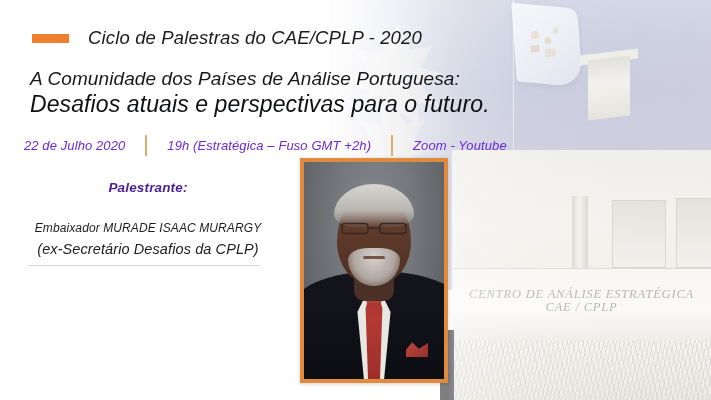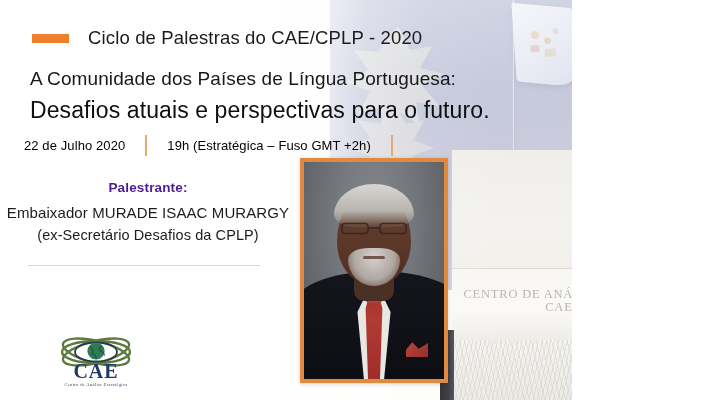--- a/index.html
+++ b/index.html
@@ -8,24 +8,25 @@
     padding: 0;
     background: #ffffff;
   }
   body {
     font-family: "Liberation Sans", sans-serif;
     -webkit-font-smoothing: antialiased;
   }
 
   .poster {
     position: relative;
-    width: 572px;
+    width: 711px;
     height: 400px;
     overflow: hidden;
     background: #fdfdfc;
+    font-style: italic;
   }
 
   
   .bg-photo {
     position: absolute;
     inset: 0;
     overflow: hidden;
   }
   
   .bg-sky {
@@ -216,34 +217,34 @@
     color: #17181a;
     letter-spacing: .1px;
     line-height: 1.18;
     white-space: nowrap;
   }
   .headline-l2 {
     font-size: 23px;
     color: #0e0f11;
     letter-spacing: .1px;
     line-height: 1.2;
-    margin-top: 7px;
+    margin-top: 1px;
     white-space: nowrap;
   }
 
   .meta-row {
     position: absolute;
     left: 24px; top: 135px;
     display: flex;
     align-items: center;
     white-space: nowrap;
   }
   .meta-item {
     font-size: 13px;
-    color: #000000;
+    color: #6d28d9;
     letter-spacing: .1px;
   }
   .meta-sep {
     width: 2px;
     height: 21px;
     background: #e3a96f;
     margin: 0 20px;
     flex: none;
   }
 
@@ -253,22 +254,22 @@
     width: 296px;
     text-align: center;
   }
   .speaker-label {
     font-size: 13.5px;
     font-weight: bold;
     color: #4c1d95;
     letter-spacing: .15px;
   }
   .speaker-name {
-    margin-top: 9px;
-    font-size: 15px;
+    margin-top: 26px;
+    font-size: 12px;
     color: #1c1c1c;
     letter-spacing: .1px;
     white-space: nowrap;
   }
   .speaker-role {
     margin-top: 6px;
     font-size: 14.5px;
     color: #1c1c1c;
     letter-spacing: .1px;
     white-space: nowrap;
@@ -458,29 +459,30 @@
   </div>
 
   <div class="content">
 
     <div class="kicker-row">
       <div class="kicker-dash"></div>
       <div class="kicker-text">Ciclo de Palestras do CAE/CPLP - 2020</div>
     </div>
 
     <div class="headline">
-      <div class="headline-l1">A Comunidade dos Países de Língua Portuguesa:</div>
+      <div class="headline-l1">A Comunidade dos Países de Análise Portuguesa:</div>
       <div class="headline-l2">Desafios atuais e perspectivas para o futuro.</div>
     </div>
 
     <div class="meta-row">
       <div class="meta-item">22 de Julho 2020</div>
       <div class="meta-sep"></div>
       <div class="meta-item">19h  (Estratégica – Fuso GMT +2h)</div>
       <div class="meta-sep"></div>
+      <div class="meta-item">Zoom - Youtube</div>
     </div>
 
     <div class="speaker-block">
       <div class="speaker-label">Palestrante:</div>
       <div class="speaker-name">Embaixador MURADE ISAAC MURARGY</div>
       <div class="speaker-role">(ex-Secretário Desafios da CPLP)</div>
     </div>
 
     <div class="divider"></div>
 
@@ -504,32 +506,18 @@
             <rect x="2" y="1.5" width="26" height="10" rx="3"></rect>
             <rect x="40" y="1.5" width="26" height="10" rx="3"></rect>
             <path d="M28 6 h12"></path>
           </g>
         </svg>
       </div>
     </div>
 
     <div class="logos">
 
-      <div class="logo-cae">
-        <svg viewBox="0 0 104 56" width="104" height="56">
-          <g fill="none" stroke="#5C7A3E" stroke-width="2.4">
-            <ellipse cx="52" cy="18" rx="34" ry="11"></ellipse>
-            <ellipse cx="52" cy="18" rx="34" ry="11" transform="rotate(14 52 18)"></ellipse>
-            <ellipse cx="52" cy="18" rx="34" ry="11" transform="rotate(-14 52 18)"></ellipse>
-          </g>
-          <ellipse cx="52" cy="18" rx="21" ry="9.5" fill="none" stroke="#2B3A55" stroke-width="1.8"></ellipse>
-          <circle cx="52" cy="17" r="8.6" fill="#2E7D4F"></circle>
-          <path d="M46 13 q5 3 2 7 q5 1 4 5 M57 12 q-3 4 1 6 q3 1 2 4" fill="none" stroke="#1F3864" stroke-width="1.2" opacity=".75"></path>
-          <text x="52" y="44" text-anchor="middle" font-family="Liberation Serif, serif" font-size="20" font-weight="bold" fill="#1F3864" letter-spacing="1">CAE</text>
-          <text x="52" y="52" text-anchor="middle" font-family="Liberation Serif, serif" font-size="4.6" fill="#3A4A66" letter-spacing=".3">Centro de Análise Estratégica</text>
-        </svg>
-      </div>
 
 
     </div>
 
   </div>
 </div>
 
 </body></html>

